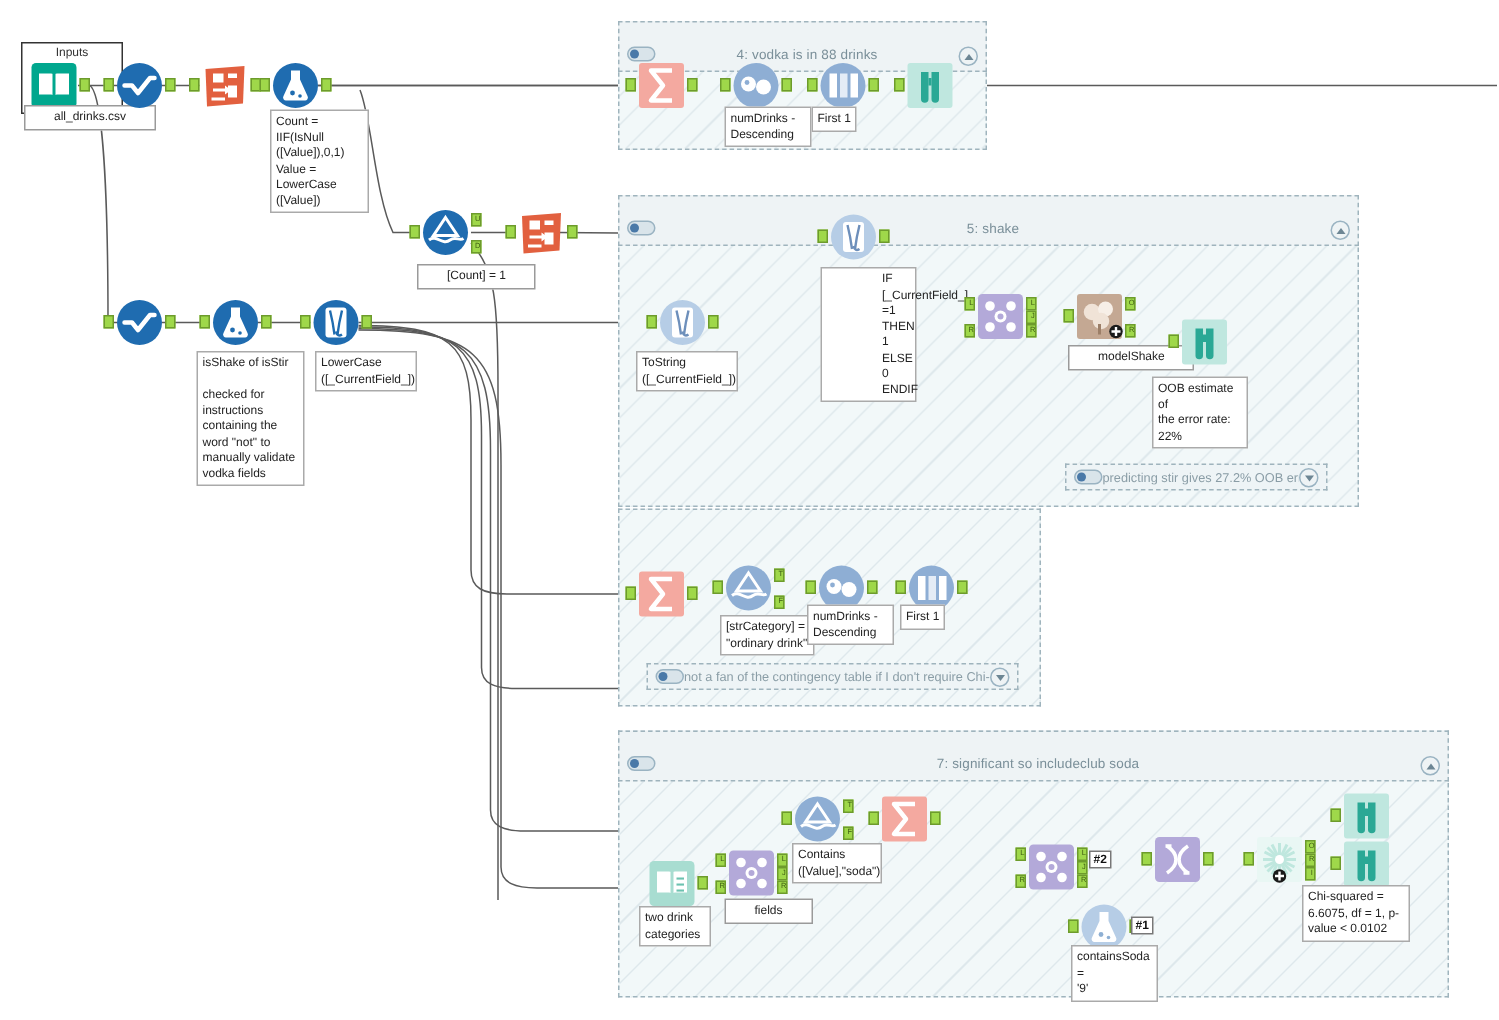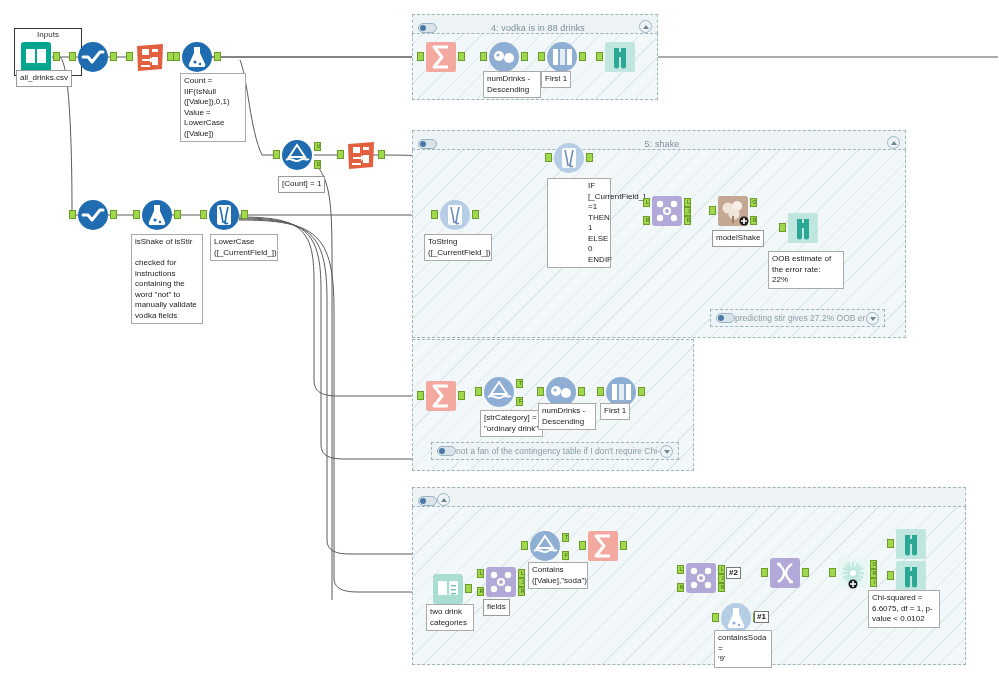--- a/index.html
+++ b/index.html
@@ -32,22 +32,22 @@
         rgba(255,255,255,0) 14px);
   }
   .container-header {
     position: absolute;
     left: -1px; right: -1px; top: -1px;
     height: 20px;
     background: #eef3f5;
     border: 1px dashed #9fb4bd;
     border-bottom: 1px dashed #9fb4bd;
     display: flex;
-    align-items: flex-end;
-    padding: 0 5px;
+    align-items: flex-start;
+    padding: 16px 5px;
   }
   .container-title {
     flex: 1;
     text-align: center;
     font-size: 9px;
     color: #7a8f99;
     letter-spacing: .1px;
     white-space: nowrap;
     overflow: hidden;
   }
@@ -145,21 +145,21 @@
     padding: 2px 3px;
     white-space: pre-line;
   }
   .plainnote {
     position: absolute;
     font-size: 8px;
     line-height: 10.5px;
     color: #222;
     background: #fff;
     border: 1px solid #9a9a9a;
-    padding: 2px 3px;
+    padding: 2px 19px;
     white-space: pre-line;
   }
   .tinylabel {
     position: absolute;
     font-size: 8px;
     color: #111;
     background: #fff;
     border: 1px solid #777;
     padding: 0px 2px;
     line-height: 10px;
@@ -555,21 +555,21 @@
     <div class="glyph">
       <svg viewBox="0 0 32 32" width="32" height="32">
         <rect x="1" y="1" width="30" height="30" rx="2" fill="#bfe7df"></rect>
         <path d="M10 7 h5 v18 a2.5 2.5 0 0 1 -5 0 z" fill="#2aa895"></path>
         <path d="M17 7 h5 v18 a2.5 2.5 0 0 1 -5 0 z" fill="#2aa895"></path>
         <rect x="15" y="11" width="2" height="5" fill="#2aa895"></rect>
       </svg>
     </div>
     <div class="anchor in"></div>
   </div>
-  <div class="note" style="left:768px; top:251px; width:76px;">OOB estimate of
+  <div class="note" style="left:768px; top:251px; width:64px;">OOB estimate of
 the error rate:
 22%</div>
 
   <div class="container" style="left:412px; top:339px; width:282px; height:132px;">
     <div class="sub-container" style="left:18px; top:102px; width:248px;">
       <div class="toggle"></div>
       <div class="sub-title">not a fan of the contingency table if I don't require Chi-sq</div>
       <div class="collapse-btn">
           <span class="car down"></span>
         </div>
@@ -631,20 +631,21 @@
       </svg>
     </div>
     <div class="anchor in"></div>
     <div class="anchor out"></div>
   </div>
   <div class="note" style="left:600px; top:403px;">First 1</div>
 
   <div class="container" style="left:412px; top:487px; width:554px; height:178px;">
     <div class="container-header">
       <div class="toggle"></div>
+      <div class="container-title">7: significant so includeclub soda</div>
       <div class="collapse-btn">
           <span class="car up"></span>
         </div>
     </div>
   </div>
 
   <div class="tool" style="left:529px; top:530px;">
     <div class="glyph">
       <svg viewBox="0 0 32 32" width="32" height="32">
         <circle cx="16" cy="16" r="15" fill="#8eaed4"></circle>

